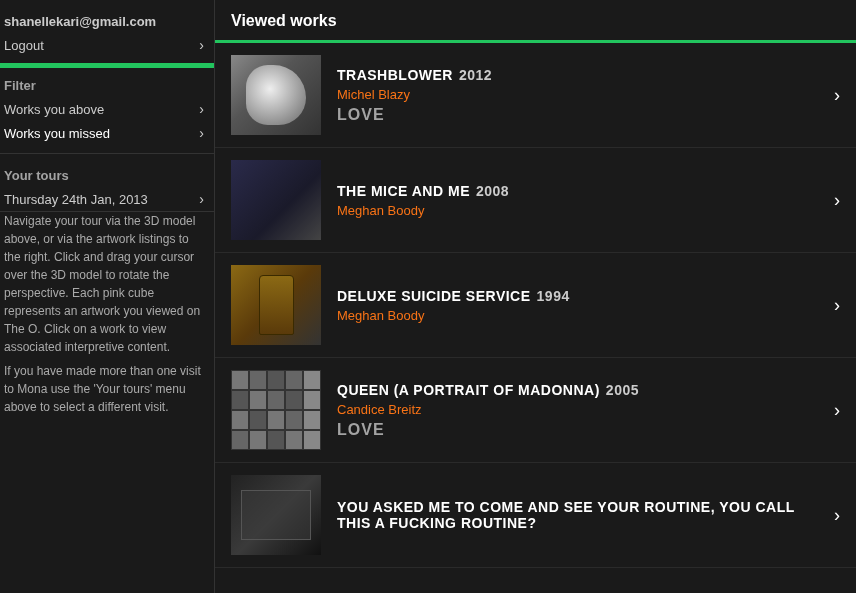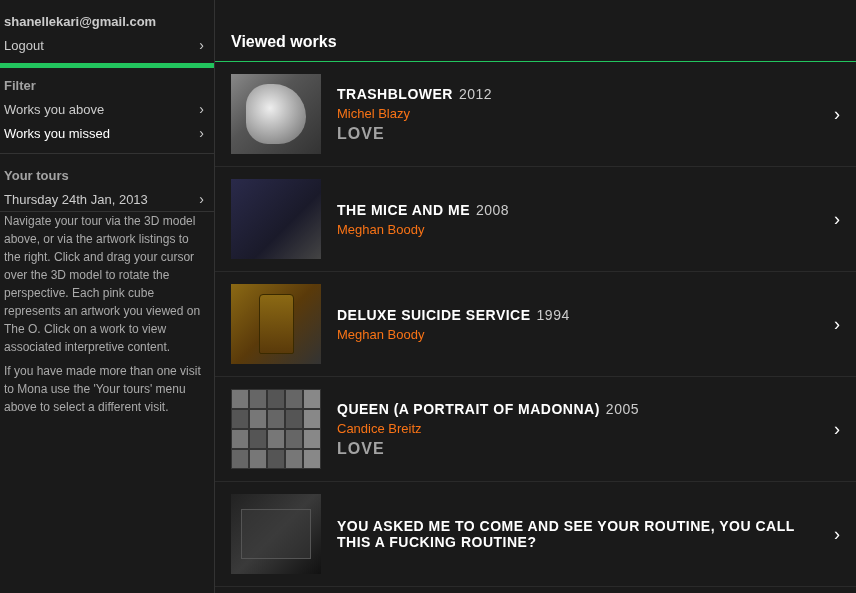--- a/index.html
+++ b/index.html
@@ -100,22 +100,21 @@
 
     
     .main {
       flex: 1;
       overflow-y: auto;
       padding: 12px 0 0 0;
     }
 
     .main-header {
       padding: 0 16px 10px 16px;
-      border-bottom: 1px solid #22c55e;
-      margin-top: 21px;
+      border-bottom: 3px solid #22c55e;
     }
 
     .main-title {
       font-size: 16px;
       font-weight: bold;
       color: #fff;
     }
 
     .main-count {
       font-size: 13px;
@@ -153,21 +152,21 @@
       font-size: 14px;
       font-weight: bold;
       color: #fff;
       letter-spacing: 0.5px;
       text-transform: uppercase;
     }
 
     .artwork-year {
       font-size: 14px;
       color: #ccc;
-      font-weight: normal;
+      font-weight: bold;
       text-transform: none;
       margin-left: 6px;
     }
 
     .artwork-artist {
       font-size: 13px;
       color: #f97316;
       margin-top: 4px;
     }
 

